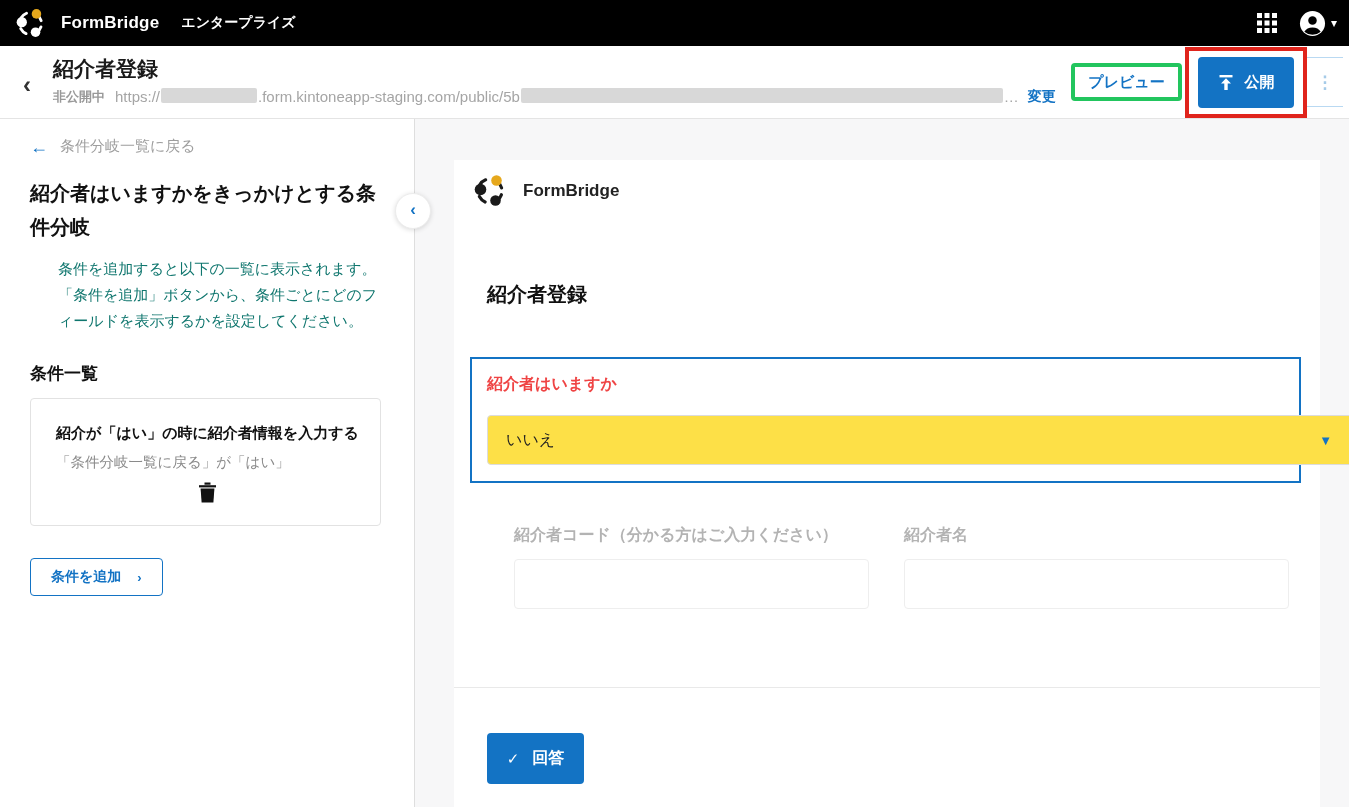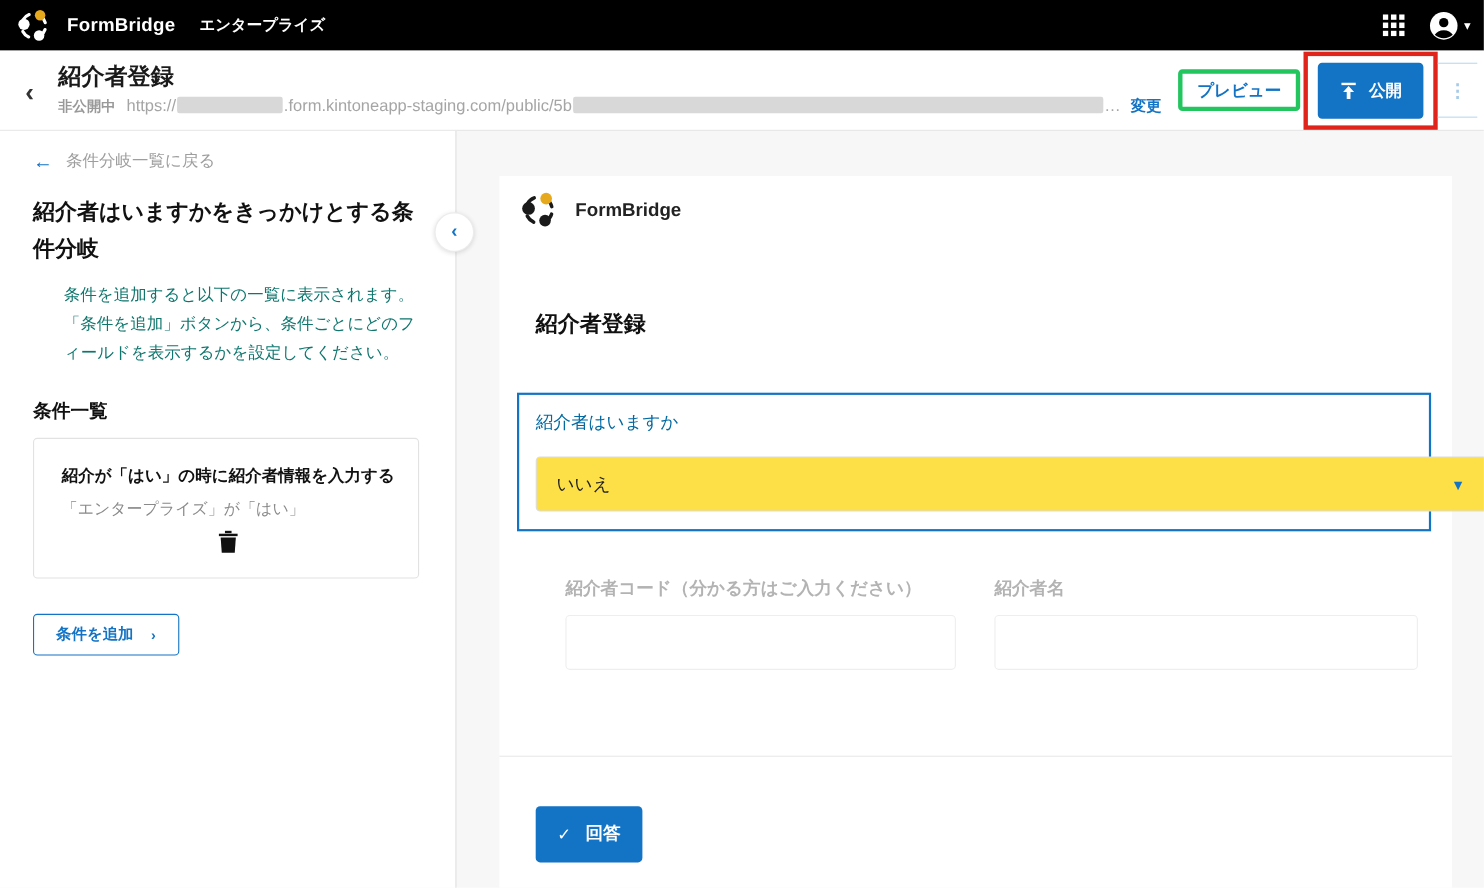--- a/index.html
+++ b/index.html
@@ -65,21 +65,21 @@
     padding-bottom:2px; }
 
   
   .main { flex:1; position:relative; }
   .panel { position:absolute; left:39px; top:41px; width:866px; height:647px; background:#fff; }
   .form-body { height:528px; border-bottom:1px solid #e9e9e9; }
   .panel-logo-row { display:flex; align-items:center; gap:15px; padding:13px 0 0 18px; }
   .panel-brand { font-size:17px; font-weight:bold; color:#222; }
   .form-title { margin:72px 0 0 33px; font-size:20px; font-weight:bold; color:#111; }
   .highlight-box { margin:49px 0 0 16px; width:831px; border:2px solid #1373c4; padding:15px 18px 16px 15px; background:#fff; }
-  .hl-label { font-size:16px; font-weight:normal; color:#0369a1; }
+  .hl-label { font-size:16px; font-weight:bold; color:#ef4444; }
   .select-box { margin-top:20px; width:886px; height:50px; border:1px solid #dcdcdc; border-radius:4px;
     display:flex; align-items:center; padding:0 18px; font-size:16px; color:#222; background:#fde047; cursor:pointer; }
   .select-caret { margin-left:auto; margin-right:22px; color:#1373c4; font-size:13px; }
   .disabled-row { display:flex; gap:35px; margin:42px 0 0 60px; }
   .dis-field-1 { width:355px; } .dis-field-2 { width:385px; }
   .dis-label { font-size:16px; font-weight:bold; color:#b3b3b3; }
   .dis-input { margin-top:13px; width:100%; height:50px; border:1px solid #eeeeee; border-radius:4px; background:#fff; }
   .panel-footer { padding:45px 0 0 33px; }
   .submit-btn { width:97px; height:51px; background:#1373c4; border:none; border-radius:4px; color:#fff;
     font-size:16px; font-weight:bold; cursor:pointer; display:flex; align-items:center; justify-content:center; gap:13px; }
@@ -164,21 +164,21 @@
       <span class="arrow">←</span>
       <span class="txt">条件分岐一覧に戻る</span>
     </div>
     <h2 class="sb-heading">紹介者はいますかをきっかけとする条件分岐</h2>
     <p class="sb-desc">条件を追加すると以下の一覧に表示されます。「条件を追加」ボタンから、条件ごとにどのフィールドを表示するかを設定してください。</p>
     <h3 class="sb-list-heading">条件一覧</h3>
 
     <div class="cond-card">
       <div class="cond-texts">
         <div class="cond-title">紹介が「はい」の時に紹介者情報を入力する</div>
-        <div class="cond-rule">「エンタープライズ」が「はい」</div>
+        <div class="cond-rule">「条件分岐一覧に戻る」が「はい」</div>
       </div>
       <button class="trash-btn">
         <svg width="19" height="21" viewBox="0 0 19 21">
           <rect x="1" y="3.2" width="17" height="2.2" fill="#111"></rect>
           <rect x="6.5" y="0.5" width="6" height="2.2" fill="#111"></rect>
           <path d="M2.6 6.6 h13.8 l-1 14 h-11.8 Z" fill="#111"></path>
         </svg>
       </button>
     </div>
 

